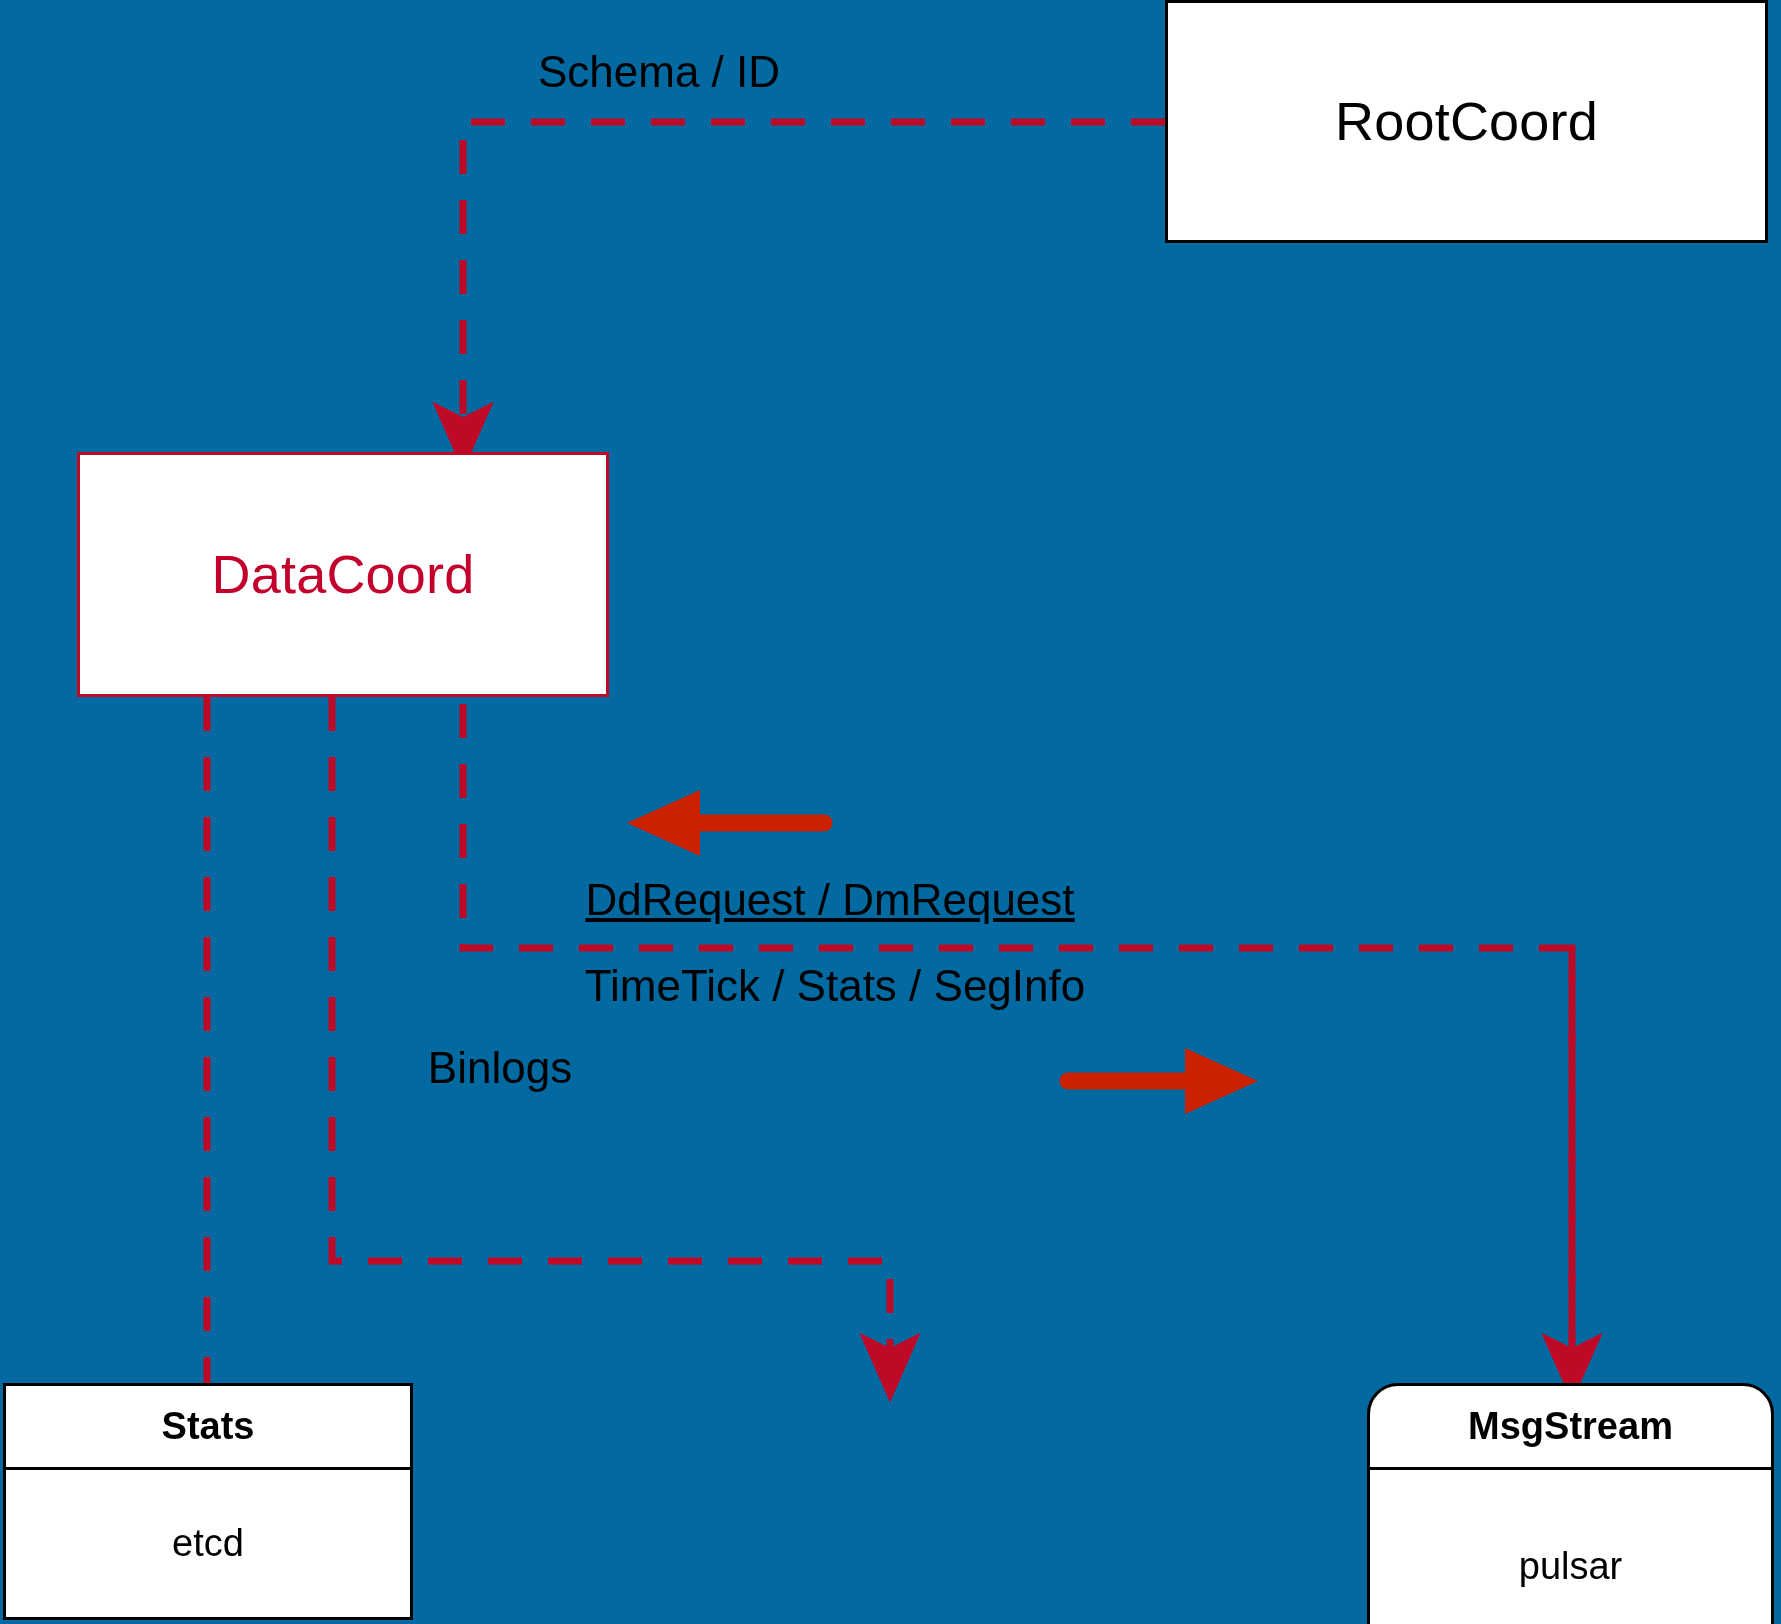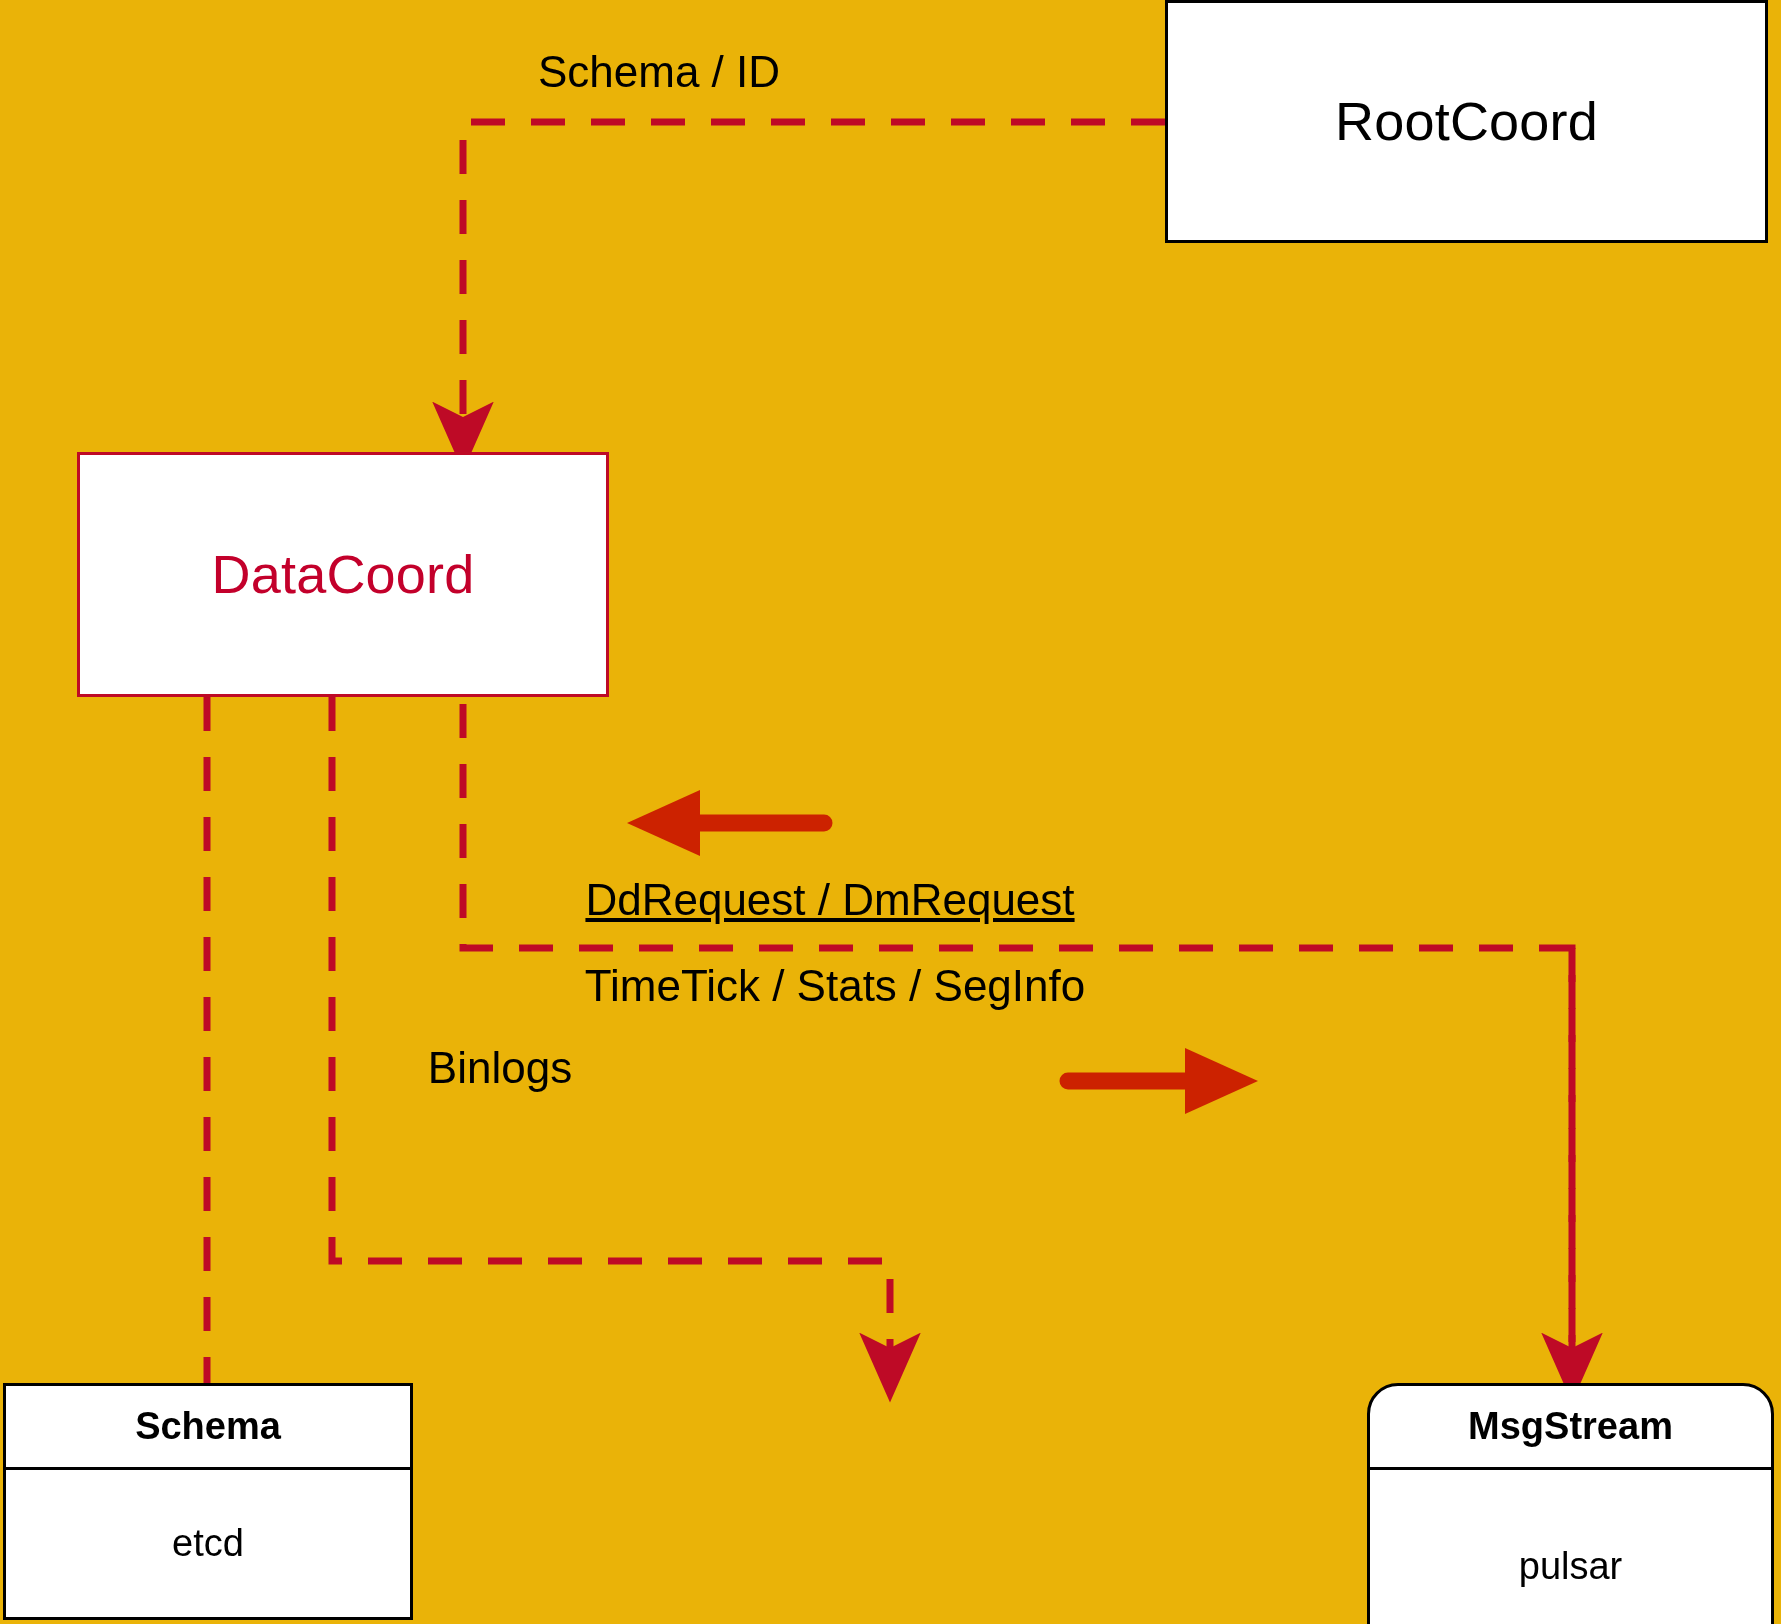--- a/index.html
+++ b/index.html
@@ -4,21 +4,21 @@
 <style>
   html, body {
     margin: 0;
     padding: 0;
     background: #ffffff;
   }
   #diagram-root {
     position: relative;
     width: 1781px;
     height: 1624px;
-    background: #eab308;
+    background: #0369a1;
     font-family: "Liberation Sans", sans-serif;
     overflow: hidden;
   }
   #diagram-svg {
     position: absolute;
     left: 0;
     top: 0;
     width: 1781px;
     height: 1624px;
   }
@@ -125,21 +125,21 @@
 
   <div class="node-box node-plain" style="left:1165px; top:0px; width:603px; height:243px;">
     <div class="node-title-plain">RootCoord</div>
   </div>
 
   <div class="node-box node-plain accent" style="left:69px; top:452px; width:532px; height:245px;">
     <div class="node-title-plain accent-text">DataCoord</div>
   </div>
 
   <div class="node-box node-split" style="left:3px; top:1383px; width:410px; height:237px;">
-    <div class="hdr">Schema</div>
+    <div class="hdr">Stats</div>
     <div class="bdy">
       <span>etcd</span>
     </div>
   </div>
 
 
   <div class="node-box node-split" style="left:1367px; top:1383px; width:407px; height:283px;border-radius:31px;">
     <div class="hdr">MsgStream</div>
     <div class="bdy">
       <span>pulsar</span>

